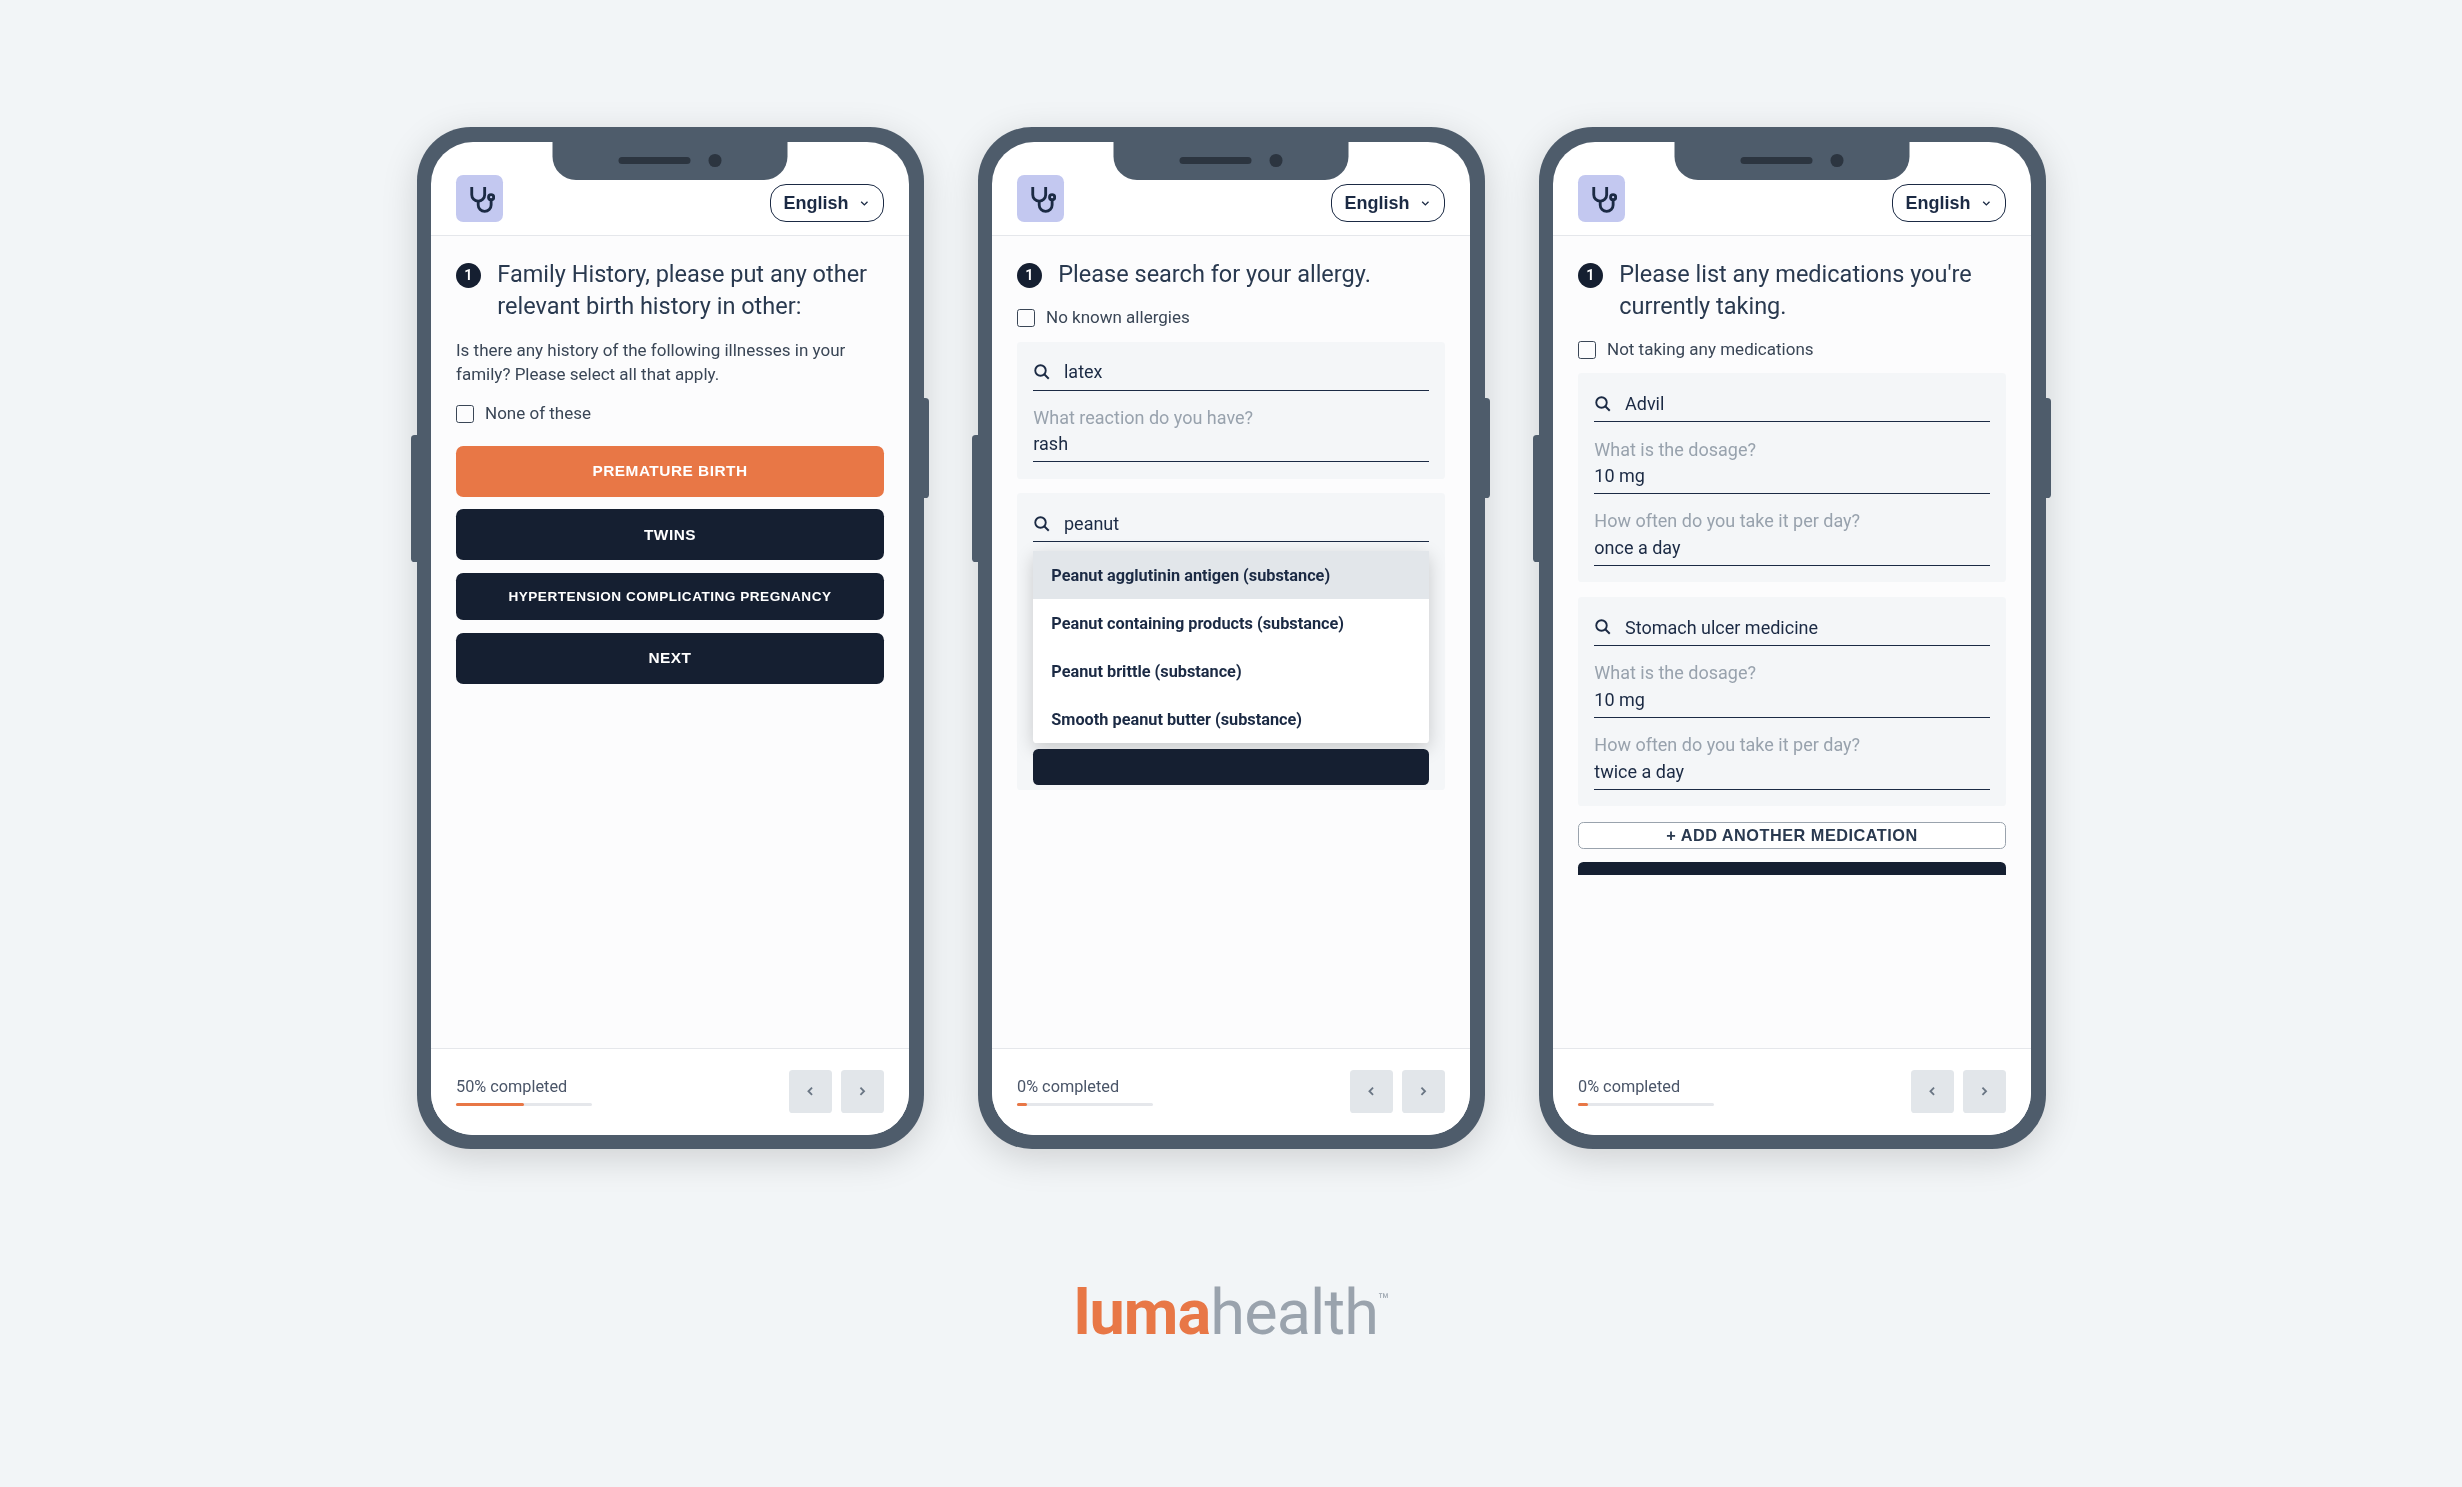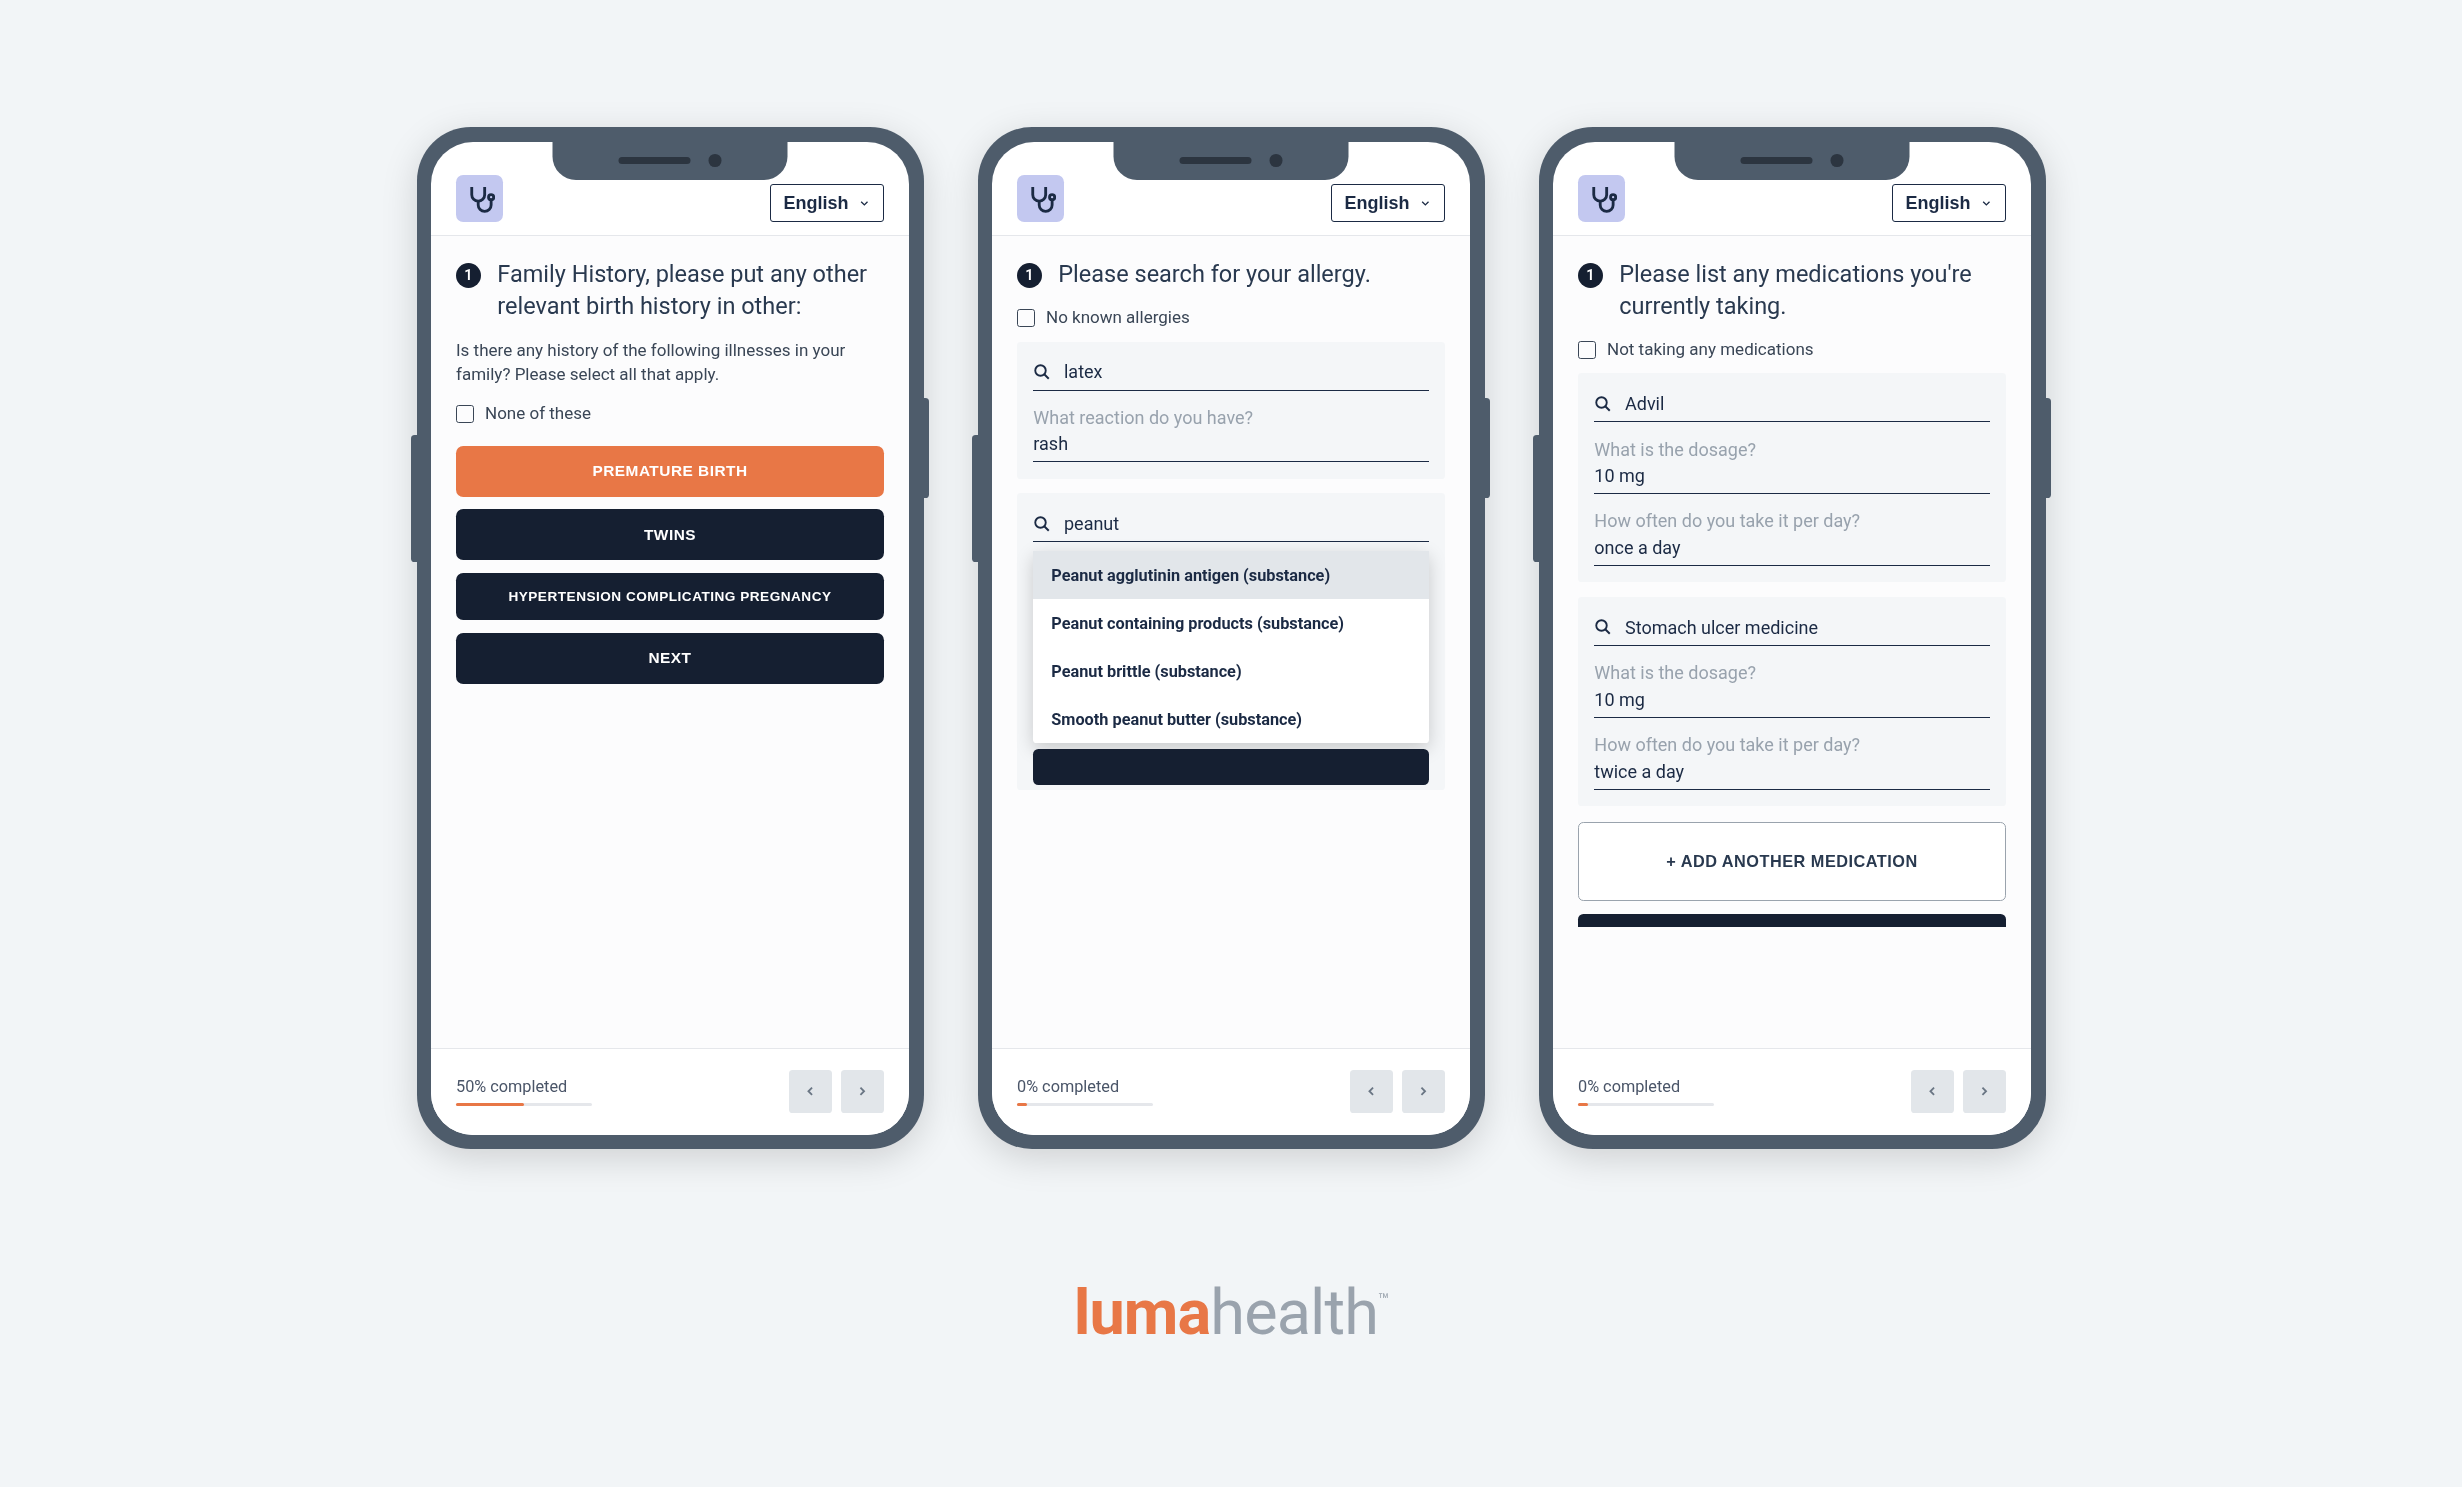--- a/index.html
+++ b/index.html
@@ -73,21 +73,21 @@
   }
   .logo-badge {
     width:47px; height:47px;
     background:#c3c8f0;
     border-radius:7.2px;
     display:flex;align-items:center;justify-content:center;
   }
   .logo-badge svg { width:31px; height:31px; stroke:#1b2a44; fill:none; stroke-width:2.2;}
   .lang-btn {
     border:1.8px solid #1b2a44;
-    border-radius:3px;
+    border-radius:16px;
     padding:7.2px 12.7px;
     font-size:18px;
     font-weight:600;
     color:#1b2a44;
     background:#fff;
     display:flex; align-items:center; gap:9px;
     cursor:pointer;
   }
   .lang-btn svg{width:12.7px;height:12.7px;stroke:#1b2a44;stroke-width:2.5;fill:none;}
   .content {
@@ -185,21 +185,21 @@
   .dropdown .dd-item.highlight{background:#e2e6ea;}
   .dark-strip{
     height:36px;background:#151f31;border-radius:5.4px;margin-top:5.4px;
   }
   .add-btn{
     width:100%;
     border:1.8px solid #9aa3ad;
     background:#fff;
     border-radius:5.4px;
     text-align:center;
-    padding:29px;
+    padding:3px;
     font-size:16.3px;font-weight:700;letter-spacing:0.5px;
     color:#29394f;
     margin-top:16.3px;
     cursor:pointer;
   }
   .thin-dark-strip{height:12.7px;background:#151f31;border-radius:5.4px 5.4px 0 0;margin-top:12.7px;}
 
   
   .brand{
     position:absolute;

